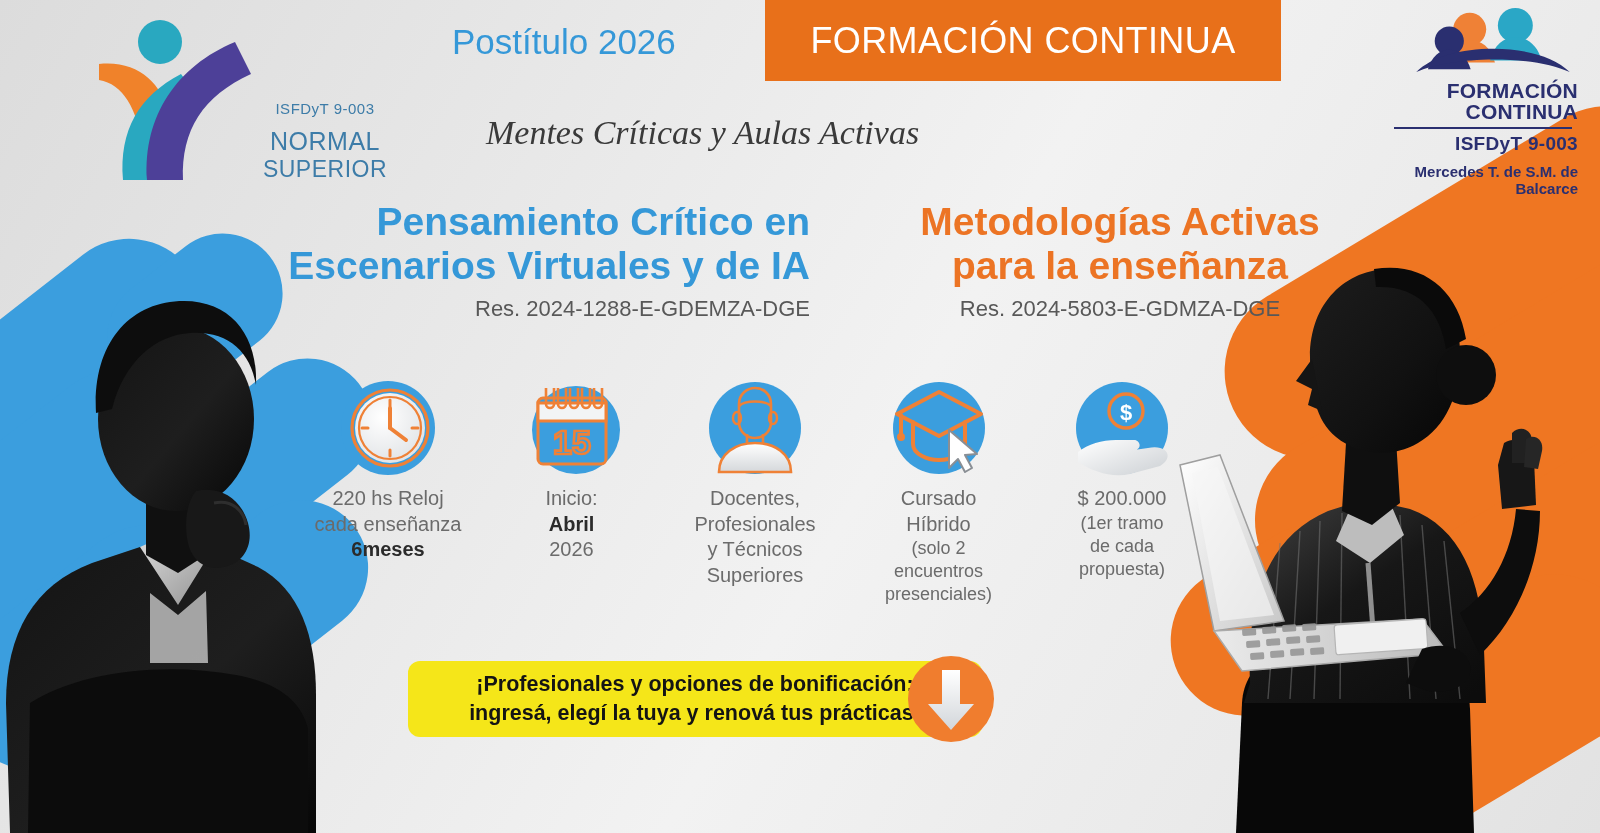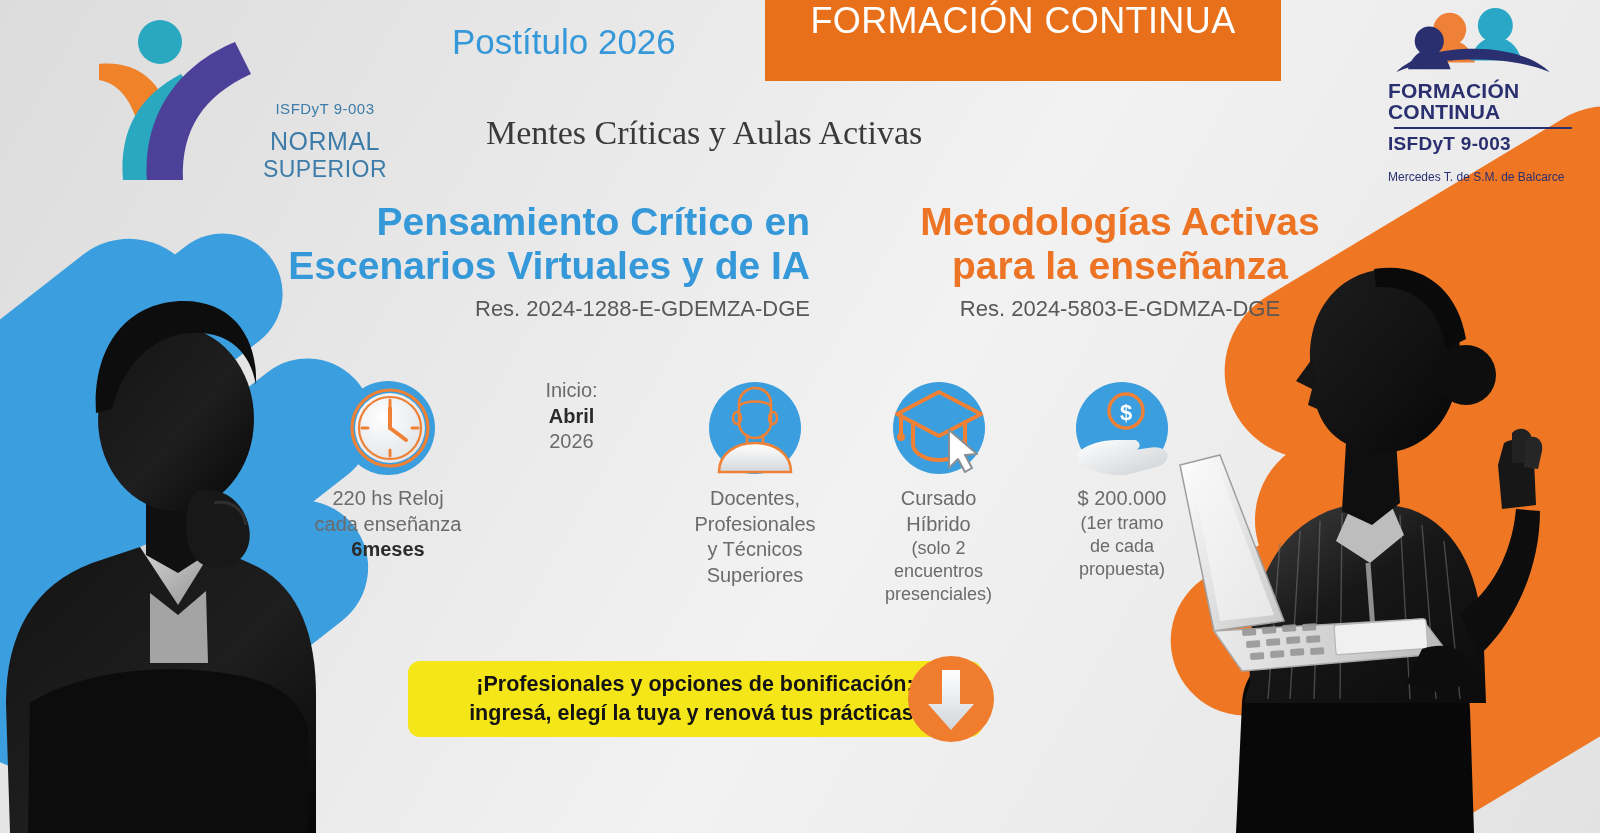--- a/index.html
+++ b/index.html
@@ -47,50 +47,50 @@
   
   .silhouette { position:absolute; bottom:0; filter:grayscale(1); }
 
   #man-silhouette { left:0px; width:320px; height:600px; }
   #woman-silhouette { right:40px; width:400px; height:690px; }
 
   
   #orange-band {
     position:absolute; left:765px; top:0; width:516px; height:81px;
     background:#e8701a;
-    display:flex; justify-content:center;
+    display:flex; align-items:center; justify-content:center;
   }
   #orange-band span {
     color:#ffffff; font-size:36px; letter-spacing:.4px; font-weight:400;
   }
 
   #postitulo {
     position:absolute; left:452px; top:22px;
     color:#3598d8; font-size:35px; font-weight:400;
   }
 
   #tagline {
     position:absolute; left:486px; top:114px;
-    color:#3a3a3a; font-size:34px; font-weight:400;
+    color:#3a3a3a; font-size:34px; font-style:italic; font-weight:400;
     font-family:"Liberation Serif", serif;
   }
 
   
   #logo-left { position:absolute; left:85px; top:12px; width:300px; height:178px; }
   #logo-left .logo-text { position:absolute; left:175px; top:88px; text-align:center; width:130px; }
   #logo-left .lt1 { color:#3d7ca8; font-size:15px; letter-spacing:.5px; }
   #logo-left .lt2 { color:#3d7ca8; font-size:25px; letter-spacing:.5px; margin-top:10px; }
   #logo-left .lt3 { color:#3d7ca8; font-size:23px; letter-spacing:.5px; }
 
   
-  #logo-right { position:absolute; right:22px; top:8px; width:190px; height:185px; text-align:left; }
+  #logo-right { position:absolute; right:22px; top:8px; width:190px; height:185px; text-align:right; }
   #logo-right .fc1 { color:#2a2f70; font-size:21px; font-weight:700; line-height:1.02; letter-spacing:.2px; }
   #logo-right .rule { height:2px; background:#2a2f70; margin:4px 6px 4px 6px; }
   #logo-right .fc2 { color:#2a2f70; font-size:19px; font-weight:700; letter-spacing:.3px; }
-  #logo-right .fc3 { color:#2a2f70; font-size:12px; font-weight:400; letter-spacing:0px; margin-top:15px;}
+  #logo-right .fc3 { color:#2a2f70; font-size:15px; font-weight:700; letter-spacing:0px; margin-top:8px;}
 
   
   .course { position:absolute; }
   #course-left { left:150px; top:200px; width:660px; text-align:right; }
   #course-right { left:860px; top:200px; width:520px; text-align:center; }
 
   .course .ct {
     font-size:39px; font-weight:700; line-height:1.13;
   }
   #course-left .ct { color:#3598d8; }
@@ -330,20 +330,35 @@
         </svg>
       </div>
       <div class="cap">
         <div>220 hs Reloj</div>
         <div>cada enseñanza</div>
         <div class="strong">6meses</div>
       </div>
     </div>
 
     <div class="feature">
+      <div class="icon-wrap">
+        <svg viewBox="0 0 100 100" width="100" height="100">
+          <circle cx="54" cy="52" r="44" fill="#3b9ede"></circle>
+          <rect x="16" y="20" width="68" height="66" rx="5" fill="#3b9ede" stroke="#ef8136" stroke-width="3"></rect>
+          <path d="M16 25 h68 v18 h-68 z" fill="#f2f4f5" stroke="#ef8136" stroke-width="3"></path>
+          <g stroke="#ef8136" stroke-width="2.6" fill="none">
+            <path d="M24 10 v16 a4 4 0 0 0 8 0 v-16"></path>
+            <path d="M36 10 v16 a4 4 0 0 0 8 0 v-16"></path>
+            <path d="M48 10 v16 a4 4 0 0 0 8 0 v-16"></path>
+            <path d="M60 10 v16 a4 4 0 0 0 8 0 v-16"></path>
+            <path d="M72 10 v16 a4 4 0 0 0 8 0 v-16"></path>
+          </g>
+          <text x="50" y="76" text-anchor="middle" font-family="Liberation Sans, sans-serif" font-size="34" font-weight="700" fill="none" stroke="#ef8136" stroke-width="2.6">15</text>
+        </svg>
+      </div>
       <div class="cap">
         <div>Inicio:</div>
         <div class="strong">Abril</div>
         <div>2026</div>
       </div>
     </div>
 
     <div class="feature">
       <div class="icon-wrap">
         <svg viewBox="0 0 100 100" width="100" height="100">

